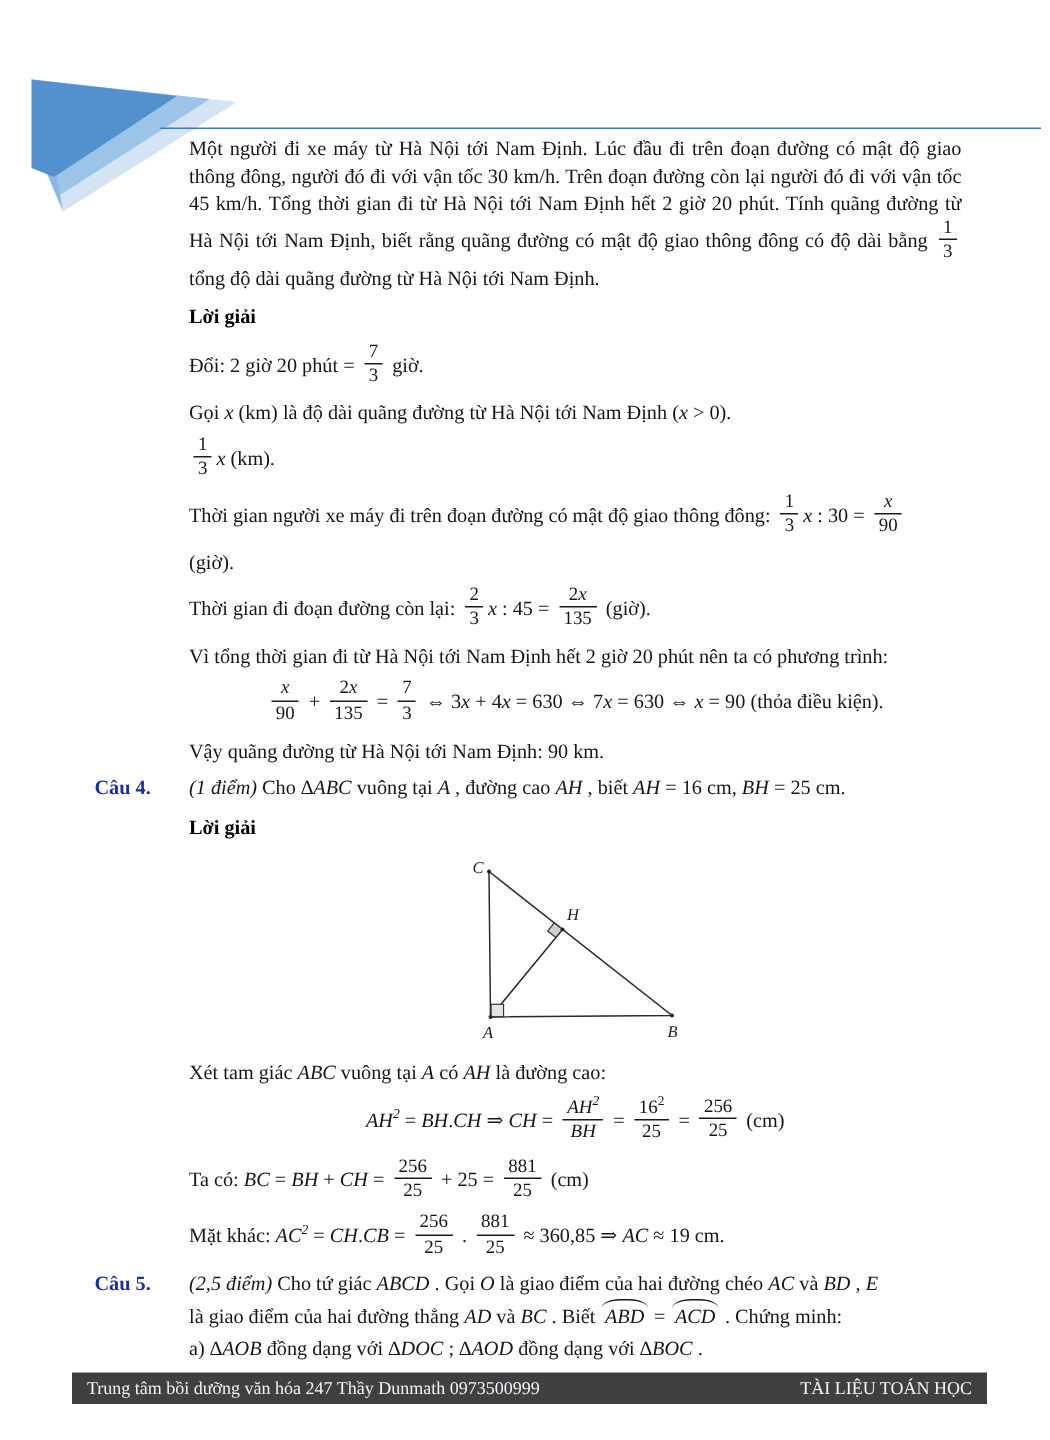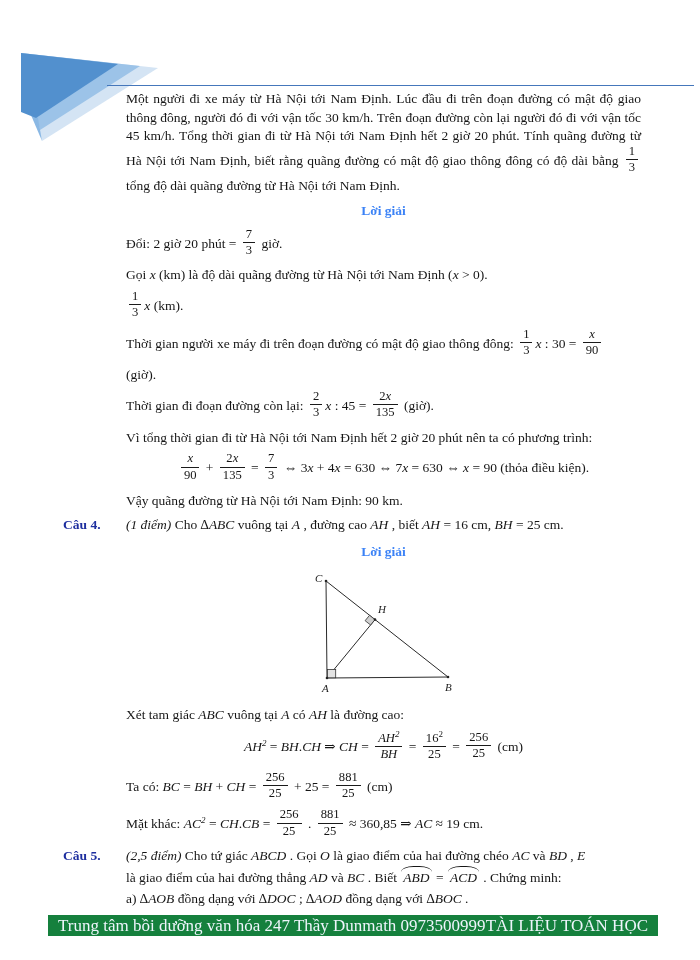--- a/index.html
+++ b/index.html
@@ -6,21 +6,21 @@
   .page{
     position:relative;width:700px;height:960px;background:#fff;overflow:hidden;
     font-family:"Liberation Serif","DejaVu Serif",serif;color:#161616;margin-top:30px;
   }
   .decor{position:absolute;top:0;left:0;}
   .toprule{position:absolute;top:55px;left:107px;right:6px;border-top:1.7px solid #4577bb;}
   .content{position:absolute;top:60px;left:63px;width:578px;font-size:13.5px;line-height:18.6px;}
   .para{margin:0 0 6px 63px;}
   .just{text-align:justify;}
   .eqline{margin:2px 0 7px 63px;text-align:center;}
-  .heading{margin:5px 0 8px 63px;text-align:center;font-weight:bold;color:#3b82f6;}
+  .heading{margin:5px 0 8px 63px;text-align:left;font-weight:bold;color:#000000;}
   .qrow{display:flex;margin:2px 0 5px 0;justify-content:space-between;}
   .qlabel{flex:0 0 63px;font-weight:bold;color:#1e2f9f;}
   .qbody{flex:1;}
   .qline{margin-bottom:3px;}
   .it{font-style:italic;}
   .frac{
     display:inline-block;vertical-align:middle;text-align:center;
     margin:1px 3px 1px 3px;line-height:1.06;font-size:12.6px;position:relative;top:-2px;
   }
   .fnum{display:block;padding:0 3px 1px 3px;border-bottom:1.1px solid #1a1a1a;}
@@ -28,23 +28,23 @@
   .sup{font-size:9px;}
   .hat{font-style:italic;position:relative;display:inline-block;padding:0 2px;margin:0 1px;}
   .hat::before{
     content:"";position:absolute;left:0;right:0;top:-3px;height:5px;
     border-top:1.4px solid #161616;border-radius:50% 50% 0 0 / 120% 120% 0 0;
   }
   .figwrap{margin:3px 0 7px 63px;text-align:center;}
   .figwrap svg{display:inline-block;}
   .fig-label{font-style:italic;font-size:11px;fill:#222;font-family:"Liberation Serif","DejaVu Serif",serif;}
   .footer{
-    position:absolute;left:48px;top:885px;width:610px;height:21px;background:#15803d;
+    position:absolute;left:48px;top:885px;width:610px;height:21px;background:#404040;
     display:flex;justify-content:space-between;align-items:center;
-    padding:0 10px;box-sizing:border-box;font-size:17px;color:#eef5fc;
+    padding:0 10px;box-sizing:border-box;font-size:12px;color:#eef5fc;
   }
 </style>
 </head>
 <body>
 
 <div class="page">
 
   <svg class="decor" width="170" height="120" viewBox="0 0 170 120">
     <polygon points="21,23 158,38 42,111" fill="#d4e4f4"></polygon>
     <polygon points="21,23 140,36 40,100" fill="#9cc3e8"></polygon>

